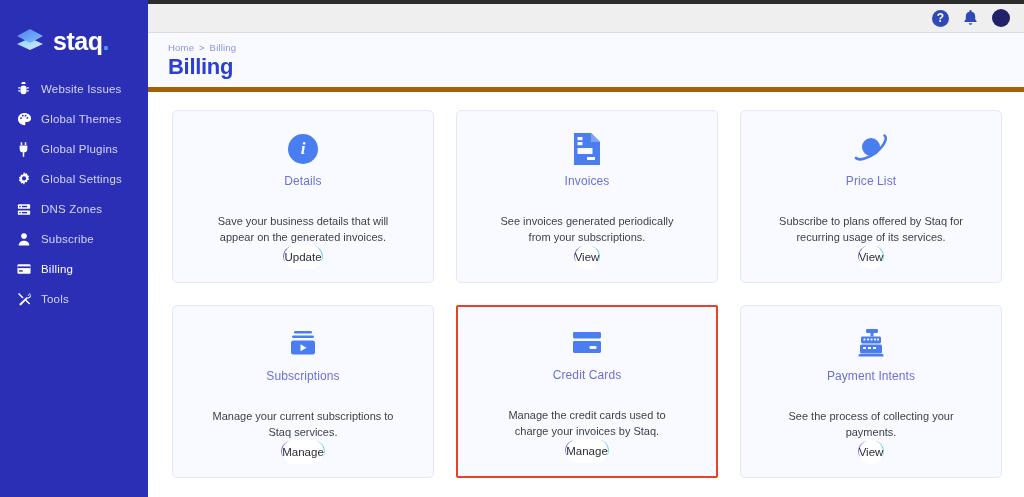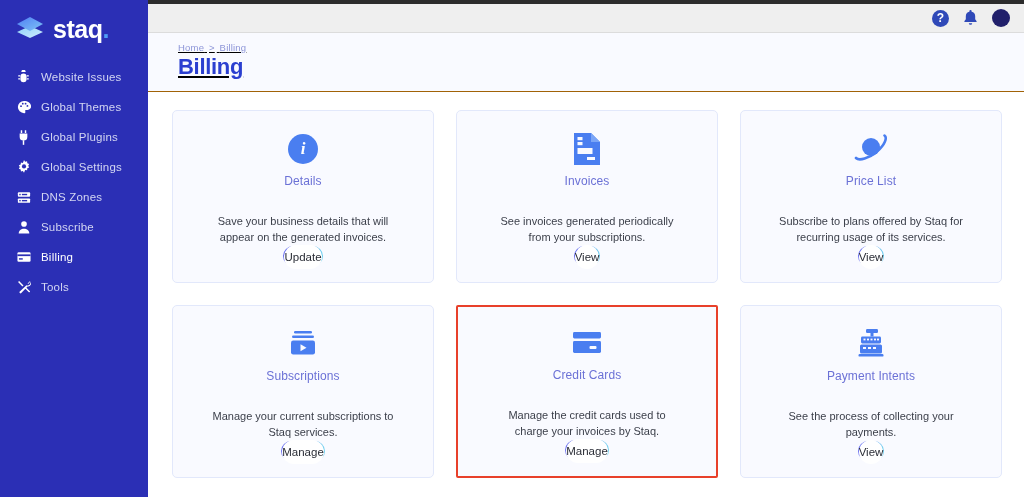--- a/index.html
+++ b/index.html
@@ -10,21 +10,21 @@
     overflow: hidden;
   }
   #app { position: relative; width: 1024px; height: 497px; display: flex; }
 
   
   .sidebar {
     width: 143px; height: 497px;
     background: #2b2fb5;
     flex: 0 0 143px;
     position: relative;
-    padding-top: 4px;
+    padding-top: 16px;
     overflow: hidden;
   }
   .logo-row { display: flex; align-items: center; gap: 7px; padding: 6px 0 0 14px; height: 44px; }
   .logo-mark { width: 32px; height: 32px; position: relative; flex: 0 0 32px; }
   .logo-text { font-size: 25px; font-weight: bold; color: #ffffff; letter-spacing: -0.5px; line-height: 1; }
   .logo-dot { color: #4f9df5; }
 
   .nav { margin-top: 14px; }
   .nav-item {
     display: flex; align-items: center; gap: 10px;
@@ -49,21 +49,21 @@
   }
   .tb-ico { display: flex; align-items: center; justify-content: center; cursor: pointer; }
   .help-circle {
     width: 17px; height: 17px; border-radius: 50%; background: #2f49b8;
     color: #fff; font-size: 12px; font-weight: bold; line-height: 17px; text-align: center;
   }
   .avatar { width: 18px; height: 18px; border-radius: 50%; background: #21206b; }
 
   .pagehead {
     background: #f9faff; flex: 0 0 59px; height: 59px;
-    padding: 9px 0 0 30px; border-bottom: 1px solid #a16207; text-decoration: underline;
+    padding: 9px 0 0 20px; border-bottom: 5px solid #a16207;
   }
   .crumb { font-size: 9.5px; color: #8d95d8; letter-spacing: .2px; }
   .crumb span { cursor: pointer; }
   .crumb .sep { margin: 0 2px; color: #8d95d8; cursor: default; }
   .page-title { font-size: 22px; font-weight: bold; color: #2b3fd0; letter-spacing: -.3px; margin-top: 1px; }
 
   .content { flex: 1; background: #ffffff; padding: 18px 22px 0 24px; }
   .grid { display: grid; grid-template-columns: repeat(3, 1fr); gap: 22px 22px; }
 
   .card {

